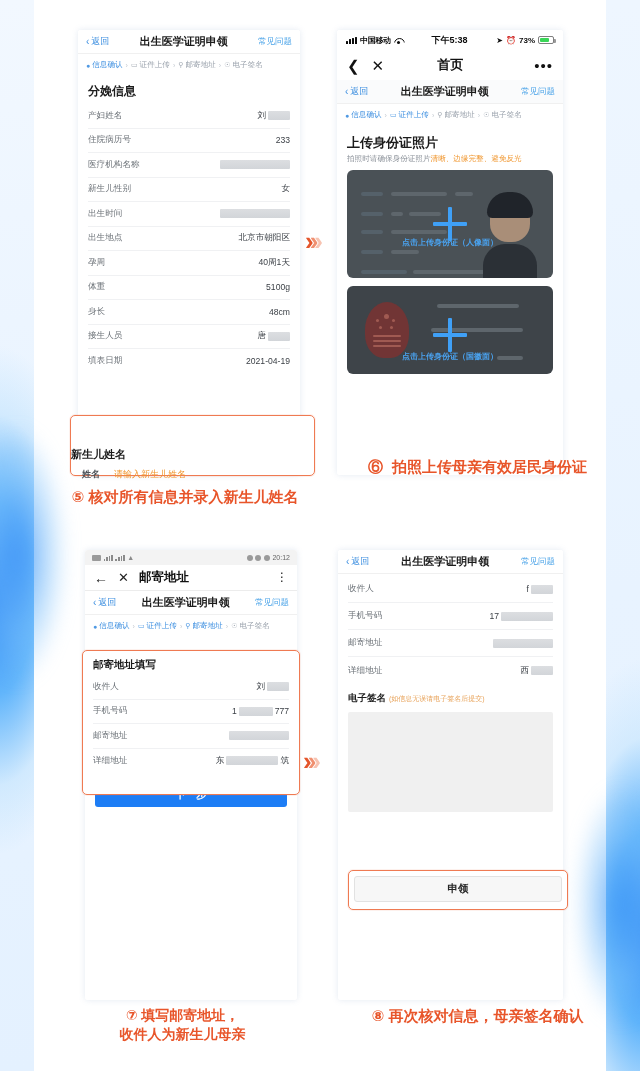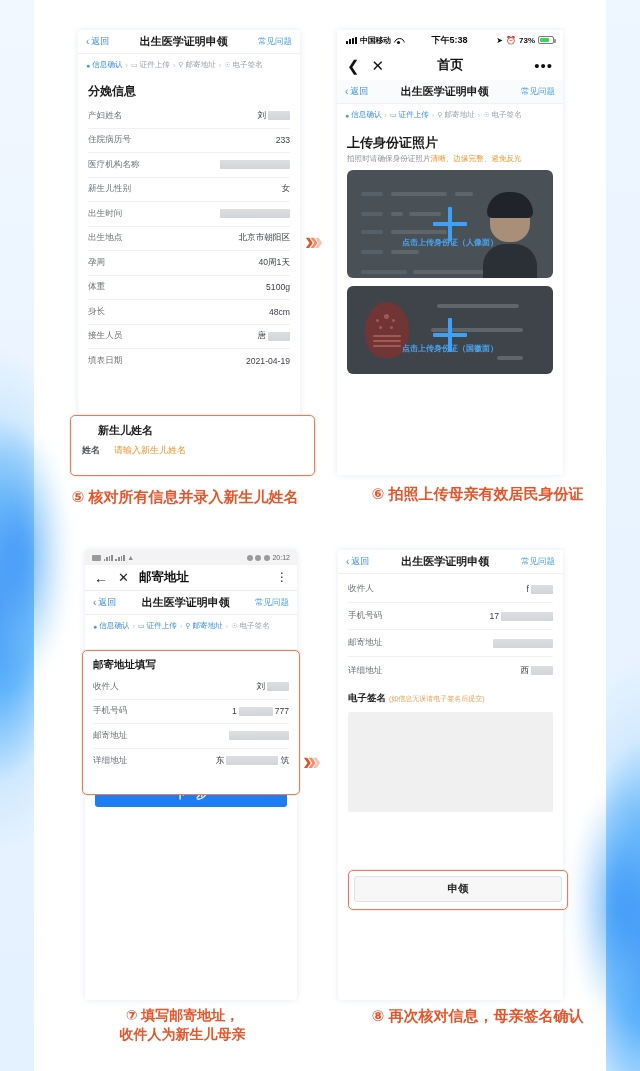--- a/index.html
+++ b/index.html
@@ -324,21 +324,21 @@
         </div>
         <div class="frow">
           <span class="flabel">填表日期</span>
           <span class="fval">2021-04-19</span>
         </div>
       </div>
     </div>
   </div>
 
   <div class="hl-box" style="position:absolute; left:70px; top:415px; width:245px; height:61px; z-index:5;">
-    <div style="padding:7px 27px 2px; font-size:11px; font-weight:bold; color:#1c1c1c;">新生儿姓名</div>
+    <div style="padding:7px 0 2px; font-size:11px; font-weight:bold; color:#1c1c1c;margin-top:24px;">新生儿姓名</div>
     <div style="display:flex; align-items:center; gap:14px; padding:4px 11px;">
       <span style="font-size:9px; color:#4c5258; font-weight:bold;">姓名</span>
       <span style="font-size:9px; color:#f0962e;">请输入新生儿姓名</span>
     </div>
   </div>
 
   <div class="arrow" style="left:305px; top:228px;">
     <span class="a1">›</span>
     <span class="a2">›</span>
     <span class="a3">›</span>
@@ -442,27 +442,27 @@
           <i class="st" style="left:14px; top:24px; width:3px; height:3px;"></i>
           <i class="st" style="left:25px; top:24px; width:3px; height:3px;"></i>
           <i class="bar" style="top:33px; width:28px;"></i>
           <i class="bar" style="top:38px; width:28px;"></i>
           <i class="bar" style="top:43px; width:28px;"></i>
         </div>
         <i class="line" style="left:90px; top:18px; width:82px;"></i>
         <i class="line" style="left:84px; top:42px; width:92px;"></i>
         <i class="line" style="left:150px; top:70px; width:26px;"></i>
         <div class="plus" style="top:56%;"></div>
-        <div class="up-hint" style="bottom:20px;">点击上传身份证（国徽面）</div>
+        <div class="up-hint" style="bottom:12px;">点击上传身份证（国徽面）</div>
       </div>
     </div>
   </div>
 
   <div class="cap one" style="left:40px; top:487px; width:290px;">⑤ 核对所有信息并录入新生儿姓名</div>
-  <div class="cap one" style="left:330px; top:484px; width:295px;">⑥ 拍照上传母亲有效居民身份证</div>
+  <div class="cap one" style="left:330px; top:459px; width:295px;font-family:Liberation Mono, monospace;">⑥ 拍照上传母亲有效居民身份证</div>
 
   <div class="phone" style="left:85px; top:550px; width:212px; height:450px;">
     <div class="phone-body">
       <div class="and-status">
         <div class="l">
           <span class="pill"></span>
           <span class="sig">
               <i></i>
               <i></i>
               <i></i>

